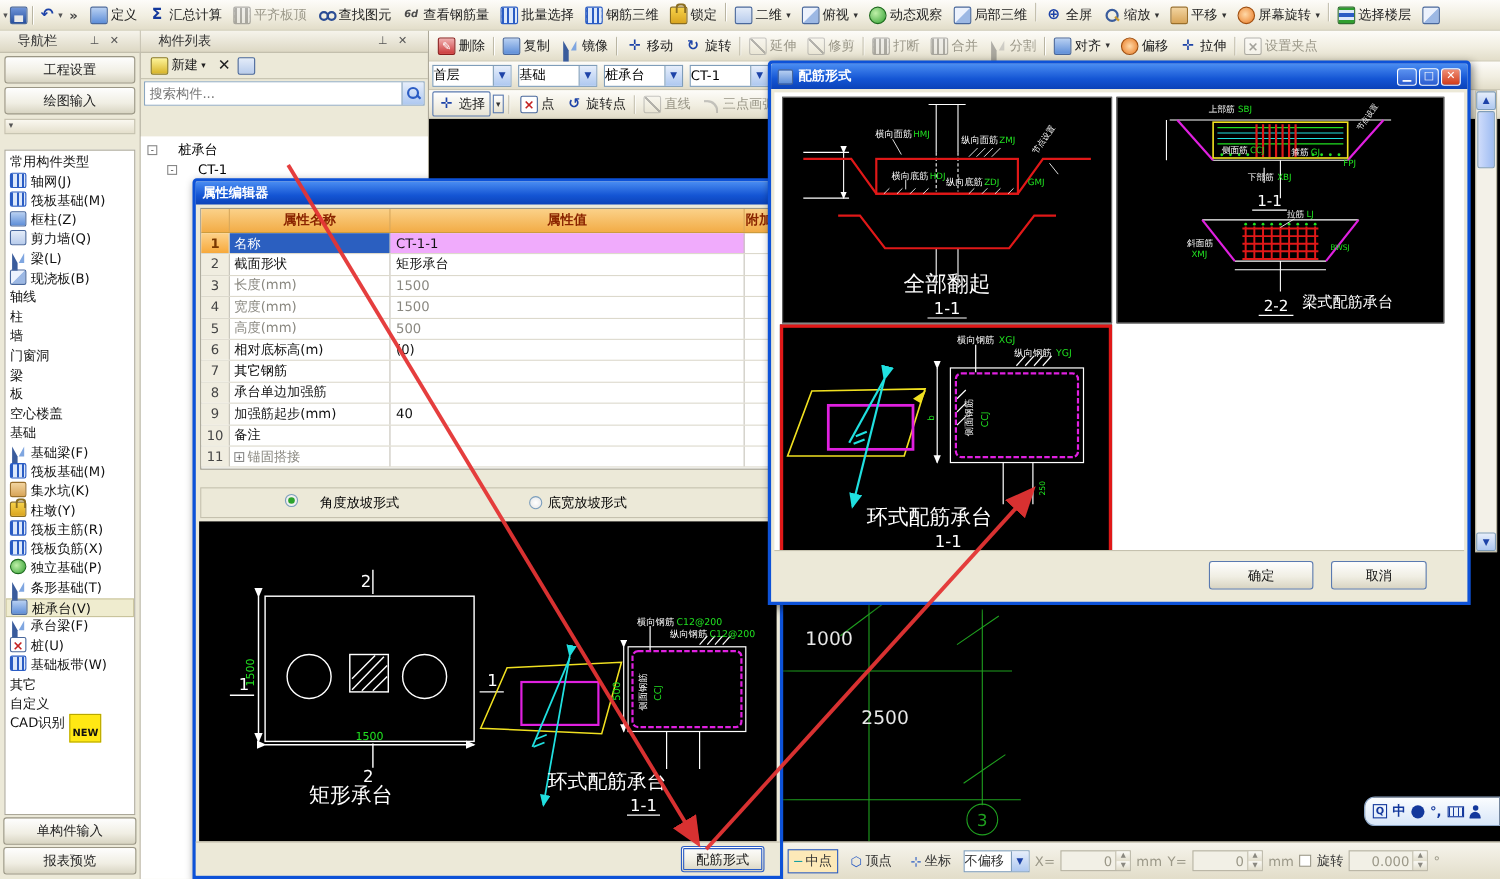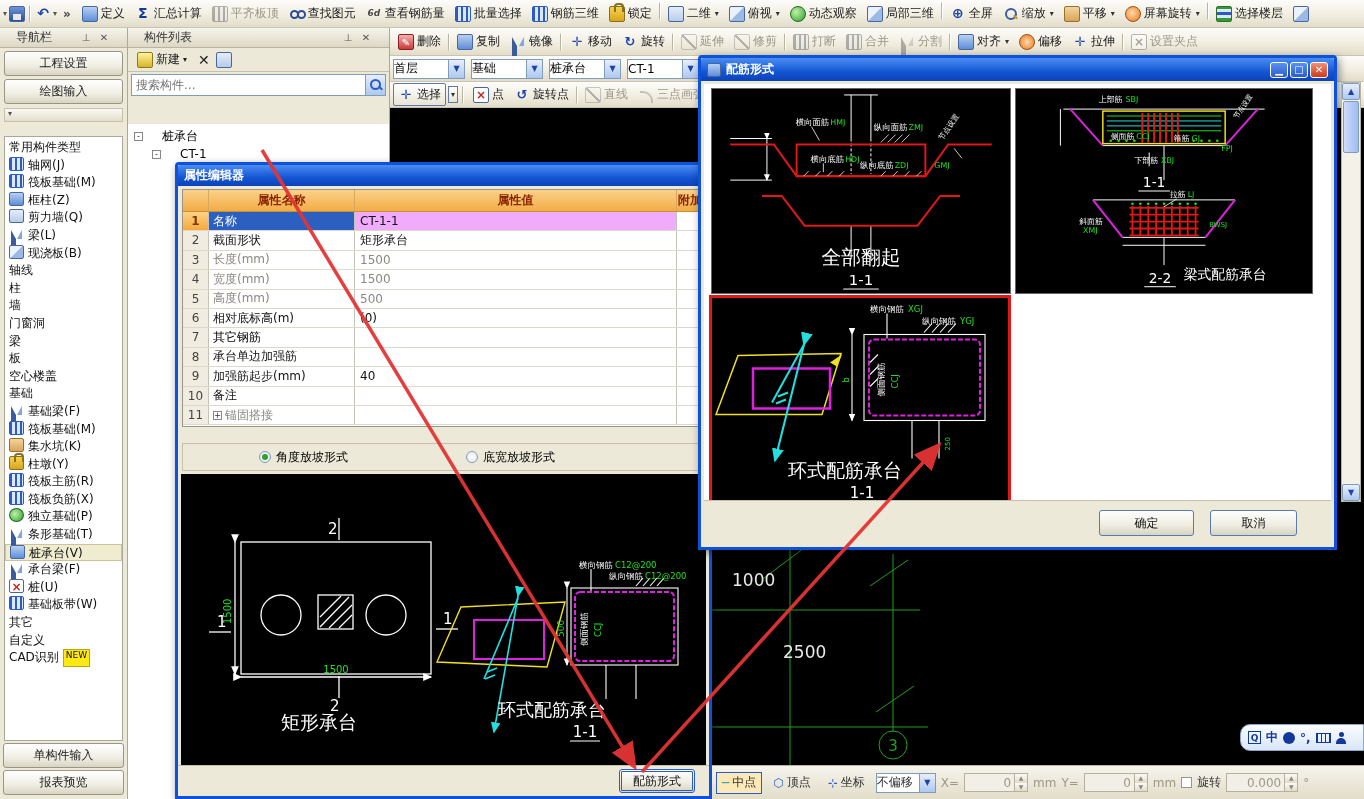--- a/index.html
+++ b/index.html
@@ -46,21 +46,21 @@
   
   .panel-title{height:20px;display:flex;align-items:center;padding:0 16px;background:linear-gradient(#f6f4ec,#ddd8c4);border-bottom:1px solid #b9b5a2;color:#333}
   .pt-ctl{margin-left:auto;display:flex;gap:4px;color:#555;font-size:10px}
   .pt-ctl span{width:14px;text-align:center}
   .navbtn{height:25px;margin:3px 4px 0 4px;background:linear-gradient(#fefefe,#f0eee3 60%,#d8d4c2);border:1px solid #9a9685;border-radius:3px;display:flex;align-items:center;justify-content:center;color:#222}
   .navlist{background:#fff;border:1px solid #aca899;margin:4px;position:absolute;left:0;right:0;top:104px;bottom:54px;overflow:hidden;padding-top:2px}
   .nav-item{display:flex;gap:4px;height:17.6px;padding:0 2px 0 4px;white-space:nowrap;color:#111}
   .nav-item.header{font-weight:normal}
   .nav-item.selected{background:#efeccf;border:1px solid #c9c49c}
   .nav-item .ic{width:15px;height:14px}
-  .badge-new{background:#ffe814;color:#111;font-size:9px;font-weight:normal;padding:0 2px;border:1px solid #b8a800}
+  .badge-new{background:#ffe814;color:#111;font-size:9px;font-weight:bold;padding:12px 2px;border:1px solid #b8a800}
   
   .search-row{display:flex;margin:2px 3px;border:1px solid #7f9db9;background:#fff;height:22px}
   .search-row input{flex:1;border:none;outline:none;padding:0 4px;font-size:12px;font-family:inherit;color:#333}
   .sbtn{width:20px;background:linear-gradient(#e6eefb,#aec8f0);border-left:1px solid #7f9db9;position:relative}
   .sbtn::before{content:"";position:absolute;left:4px;top:4px;width:7px;height:7px;border:2px solid #2a5cc4;border-radius:50%}
   .sbtn::after{content:"";position:absolute;left:12px;top:12px;width:5px;height:2px;background:#2a5cc4;transform:rotate(45deg)}
   .tree-row{display:flex;align-items:center;gap:3px;height:18px;white-space:nowrap}
   .tree-row .twisty{width:9px;height:9px;border:1px solid #888;background:#fff;font-size:8px;line-height:7px;text-align:center;color:#333;flex:none}
   .tree-ic{width:13px;height:12px;flex:none;border-radius:2px}
   .lv0{padding-left:6px}.lv1{padding-left:24px}.lv2{padding-left:42px}
@@ -672,21 +672,21 @@
           <span class="pname">
             <span class="expandbox">+</span>
             <span>锚固搭接</span>
           </span>
           <span class="pval"></span>
           <span class="pextra"></span>
         </div>
       </div>
   </div>
   <div class="abs" style="left:4px;right:4px;top:278px;height:28px;background:#ece9d8;border:1px solid #c5c1ae;display:flex;align-items:center">
-    <span style="display:flex;align-items:center;gap:5px;margin-left:76px">
+    <span style="display:flex;align-items:flex-start;gap:20px;margin-left:76px">
       <span class="radio on"></span>
       <span>角度放坡形式</span>
     </span>
     <span style="display:flex;align-items:center;gap:5px;margin-left:118px">
       <span class="radio"></span>
       <span>底宽放坡形式</span>
     </span>
   </div>
 
   <div class="abs" style="left:3px;right:3px;top:309px;height:291px;background:#000">

